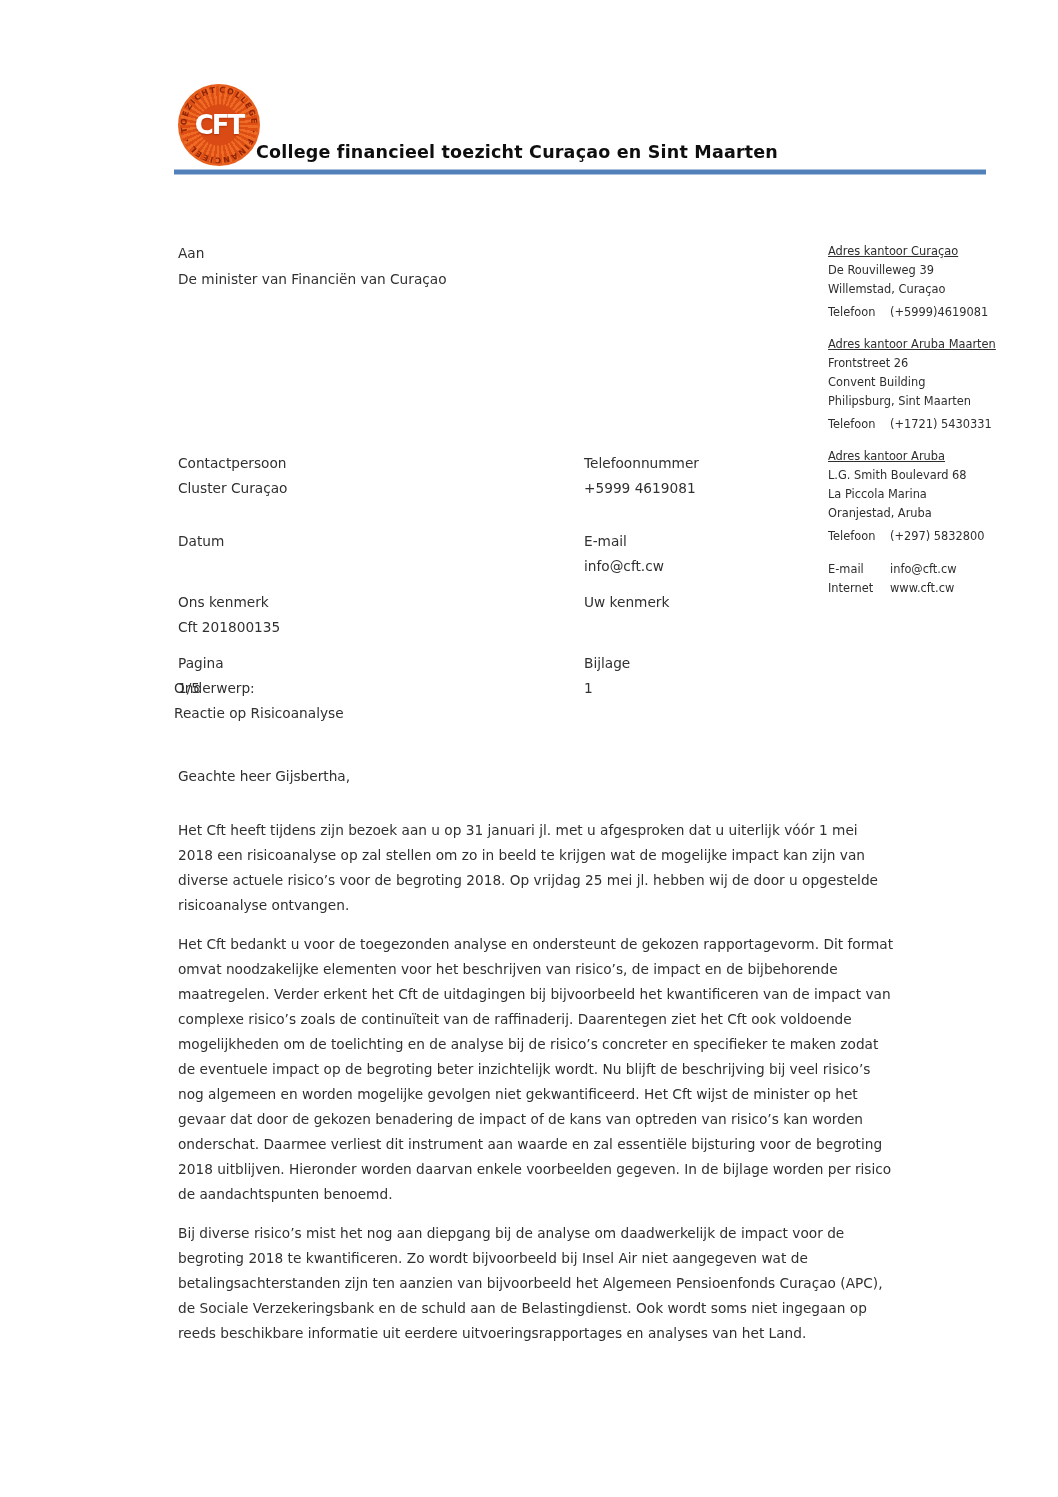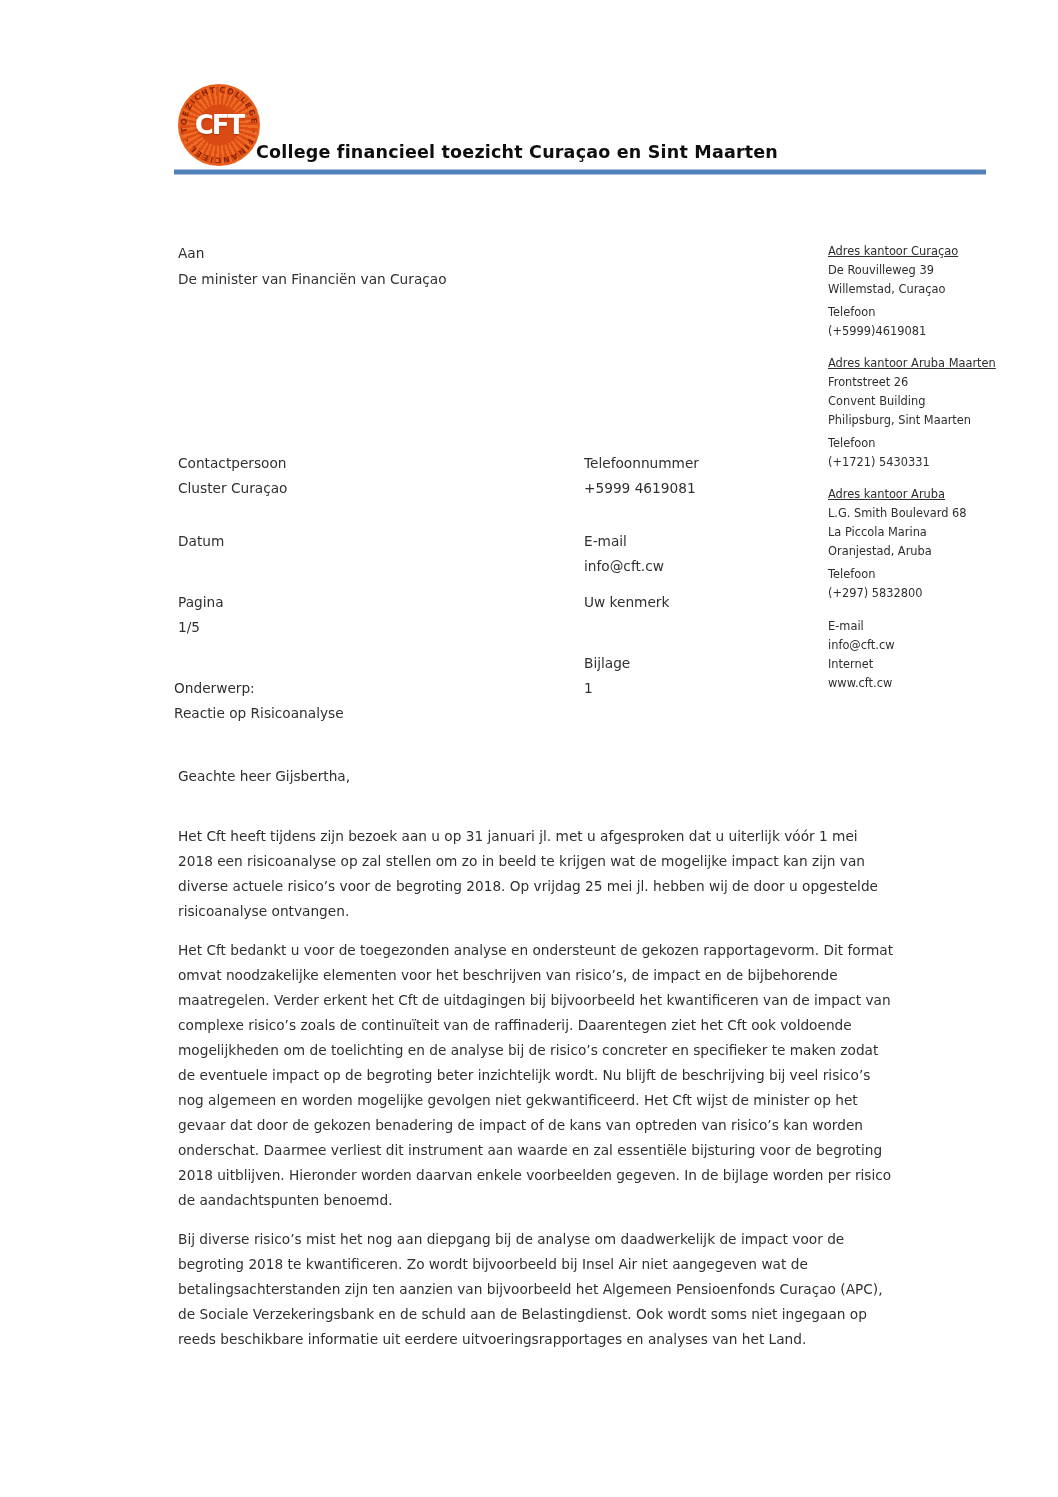--- a/index.html
+++ b/index.html
@@ -38,38 +38,38 @@
     border-top:1px solid #a9c1dd;border-bottom:1px solid #a9c1dd;
   }
 
   
   .recipient{position:absolute;left:178px;top:240px;font-size:13.7px;line-height:26px;}
 
   
   .sidebar{position:absolute;left:828px;top:242px;width:195px;font-size:11.4px;line-height:19px;color:#2e2e2e;}
   .office{margin-bottom:13px;}
   .office .heading{text-decoration:underline;}
-  .kv{display:flex;flex-direction:column;}
+  .kv{display:flex;}
   .kv.phone{margin-top:4px;}
   .kv .k{flex:none;width:62px;}
   .contact{margin-top:14px;}
 
   
   .meta-col{position:absolute;top:440px;font-size:13.7px;}
   .meta-col.left{left:178px;width:390px;}
   .meta-col.right{left:584px;width:270px;}
   .pair{height:50px;margin-top:11px;}
   .pair.gap{margin-bottom:28px;}
   .pair .lbl,.pair .val{line-height:25px;min-height:25px;}
 
   
   .subject{position:absolute;left:174px;top:676px;font-size:13.7px;line-height:25px;}
   .salutation{position:absolute;left:178px;top:764px;font-size:13.7px;line-height:25px;}
   .body-text{position:absolute;left:178px;top:812px;width:717px;font-size:13.7px;line-height:25px;text-align:left;}
-  .body-text p{margin:12px 0 14px 0;}
+  .body-text p{margin:6px 0 14px 0;}
 </style>
 </head>
 <body>
 
 <div class="page">
 
   <div class="logo">
     <svg viewBox="0 0 82 82">
       <defs>
         <path id="ringpath" d="M 41,8.5 A 32.5,32.5 0 1 1 40.99,8.5" fill="none"></path>
@@ -132,20 +132,24 @@
 
   <div class="meta-col left">
     <div class="pair gap">
       <div class="lbl">Contactpersoon</div>
       <div class="val">Cluster Curaçao</div>
     </div>
     <div class="pair">
       <div class="lbl">Datum</div>
     </div>
     <div class="pair">
+      <div class="lbl">Ons kenmerk</div>
+      <div class="val">Cft 201800135</div>
+    </div>
+    <div class="pair">
       <div class="lbl">Pagina</div>
       <div class="val">1/5</div>
     </div>
   </div>
   <div class="meta-col right">
     <div class="pair gap">
       <div class="lbl">Telefoonnummer</div>
       <div class="val">+5999 4619081</div>
     </div>
     <div class="pair">

